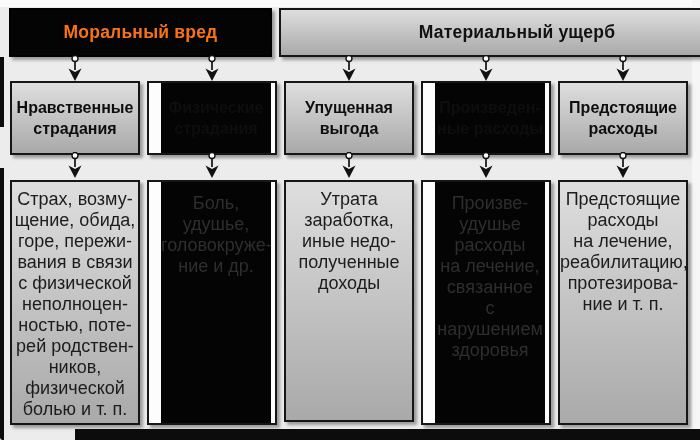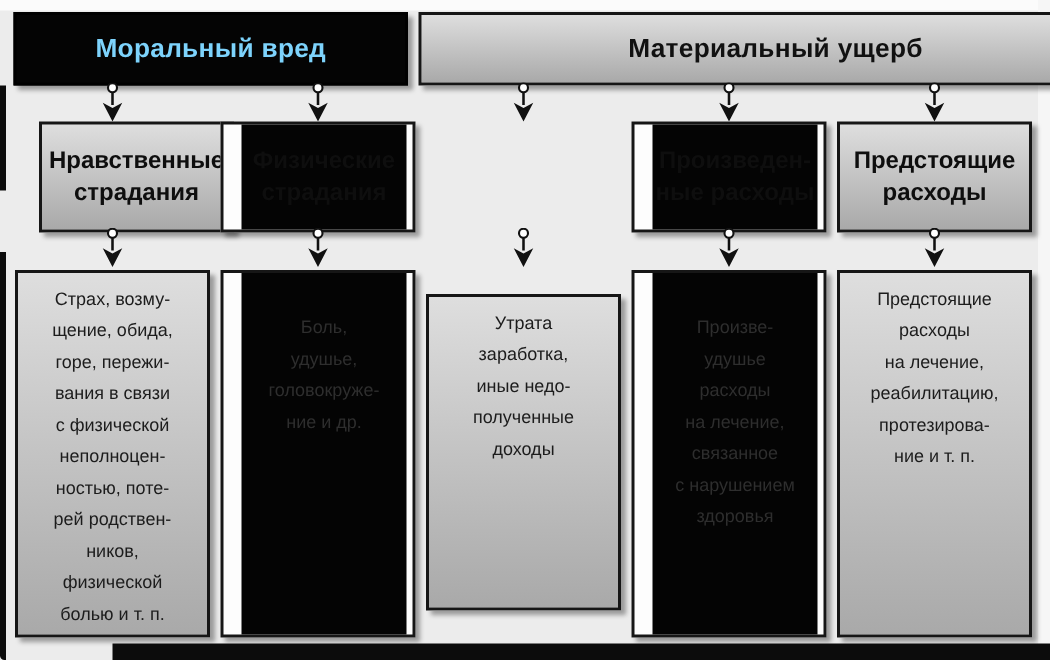--- a/index.html
+++ b/index.html
@@ -10,27 +10,27 @@
 
   .box{position:absolute;box-sizing:border-box;border:2px solid #161616;
        box-shadow:3px 3px 3px rgba(0,0,0,0.35);}
   .gray-box{background:linear-gradient(180deg,#dedede 0%,#c6c6c6 45%,#a9a9a9 100%);}
   .black-box{background:#040404;border-color:#000;}
   .white-box{background:#fdfdfd;}
   .black-fill{position:absolute;top:0;bottom:0;left:12px;right:4px;background:#040404;}
 
   .hdr-text{width:100%;height:100%;display:flex;align-items:center;justify-content:center;
             font-weight:bold;font-size:17.5px;letter-spacing:.2px;color:#111;}
-  .on-black{color:#7dd3fc;}
+  .on-black{color:#f97316;}
   .title{width:100%;height:100%;display:flex;align-items:center;justify-content:center;
          text-align:center;font-weight:bold;font-size:16px;line-height:21px;
          color:#0e0e0e;white-space:pre-line;}
   .detail{width:100%;height:100%;box-sizing:border-box;padding-top:7px;text-align:center;
-          font-size:12px;line-height:21px;color:#1c1c1c;white-space:pre-line;}
-  .black-fill .detail{padding-top:26px;color:#2e2e2e;}
+          font-size:18px;line-height:21px;color:#1c1c1c;white-space:pre-line;}
+  .black-fill .detail{padding-top:11px;color:#2e2e2e;}
 
   .arrow{position:absolute;width:18px;height:27px;}
   .artifact{position:absolute;background:#0c0c0c;}
   .left-bar-a{left:0;top:57px;width:4px;height:70px;}
   .left-bar-b{left:0;top:168px;width:4px;height:272px;border-radius:0 0 0 3px;}
   .bottom-bar{left:75px;top:429px;width:625px;height:11px;}
 </style>
 </head>
 <body>
 
@@ -64,29 +64,33 @@
       <circle cx="9" cy="3.5" r="3" fill="#fff" stroke="#111" stroke-width="1.4"></circle>
       <line x1="9" y1="6.5" x2="9" y2="15" stroke="#111" stroke-width="1.7"></line>
       <path d="M9 26 L2.5 13.5 L9 17 L15.5 13.5 Z" fill="#111"></path>
     </svg>
   <svg class="arrow" style="left:614px;top:55px" viewBox="0 0 18 27">
       <circle cx="9" cy="3.5" r="3" fill="#fff" stroke="#111" stroke-width="1.4"></circle>
       <line x1="9" y1="6.5" x2="9" y2="15" stroke="#111" stroke-width="1.7"></line>
       <path d="M9 26 L2.5 13.5 L9 17 L15.5 13.5 Z" fill="#111"></path>
     </svg>
 
-  <div class="box gray-box" style="left:26px;top:81px;width:130px;height:74px">
+  <div class="box gray-box" style="left:10px;top:81px;width:130px;height:74px">
     <div class="title">Нравственные
 страдания</div>
   </div>
   <div class="box white-box" style="left:147px;top:81px;width:130px;height:74px">
     <div class="black-fill">
       <div class="title on-black">Физические
 страдания</div>
     </div>
+  </div>
+  <div class="box gray-box" style="left:284px;top:81px;width:130px;height:74px">
+    <div class="title">Упущенная
+выгода</div>
   </div>
   <div class="box white-box" style="left:421px;top:81px;width:130px;height:74px">
     <div class="black-fill">
       <div class="title on-black">Произведен-
 ные расходы</div>
     </div>
   </div>
   <div class="box gray-box" style="left:558px;top:81px;width:130px;height:74px">
     <div class="title">Предстоящие
 расходы</div>
@@ -132,21 +136,21 @@
 болью и т. п.</div>
   </div>
   <div class="box white-box" style="left:147px;top:180px;width:130px;height:245px">
     <div class="black-fill">
       <div class="detail on-black">Боль,
 удушье,
 головокруже-
 ние и др.</div>
     </div>
   </div>
-  <div class="box gray-box" style="left:284px;top:196px;width:130px;height:211px">
+  <div class="box gray-box" style="left:284px;top:180px;width:130px;height:242px">
     <div class="detail">Утрата
 заработка,
 иные недо-
 полученные
 доходы</div>
   </div>
   <div class="box white-box" style="left:421px;top:180px;width:130px;height:245px">
     <div class="black-fill">
       <div class="detail on-black">Произве-
 удушье

